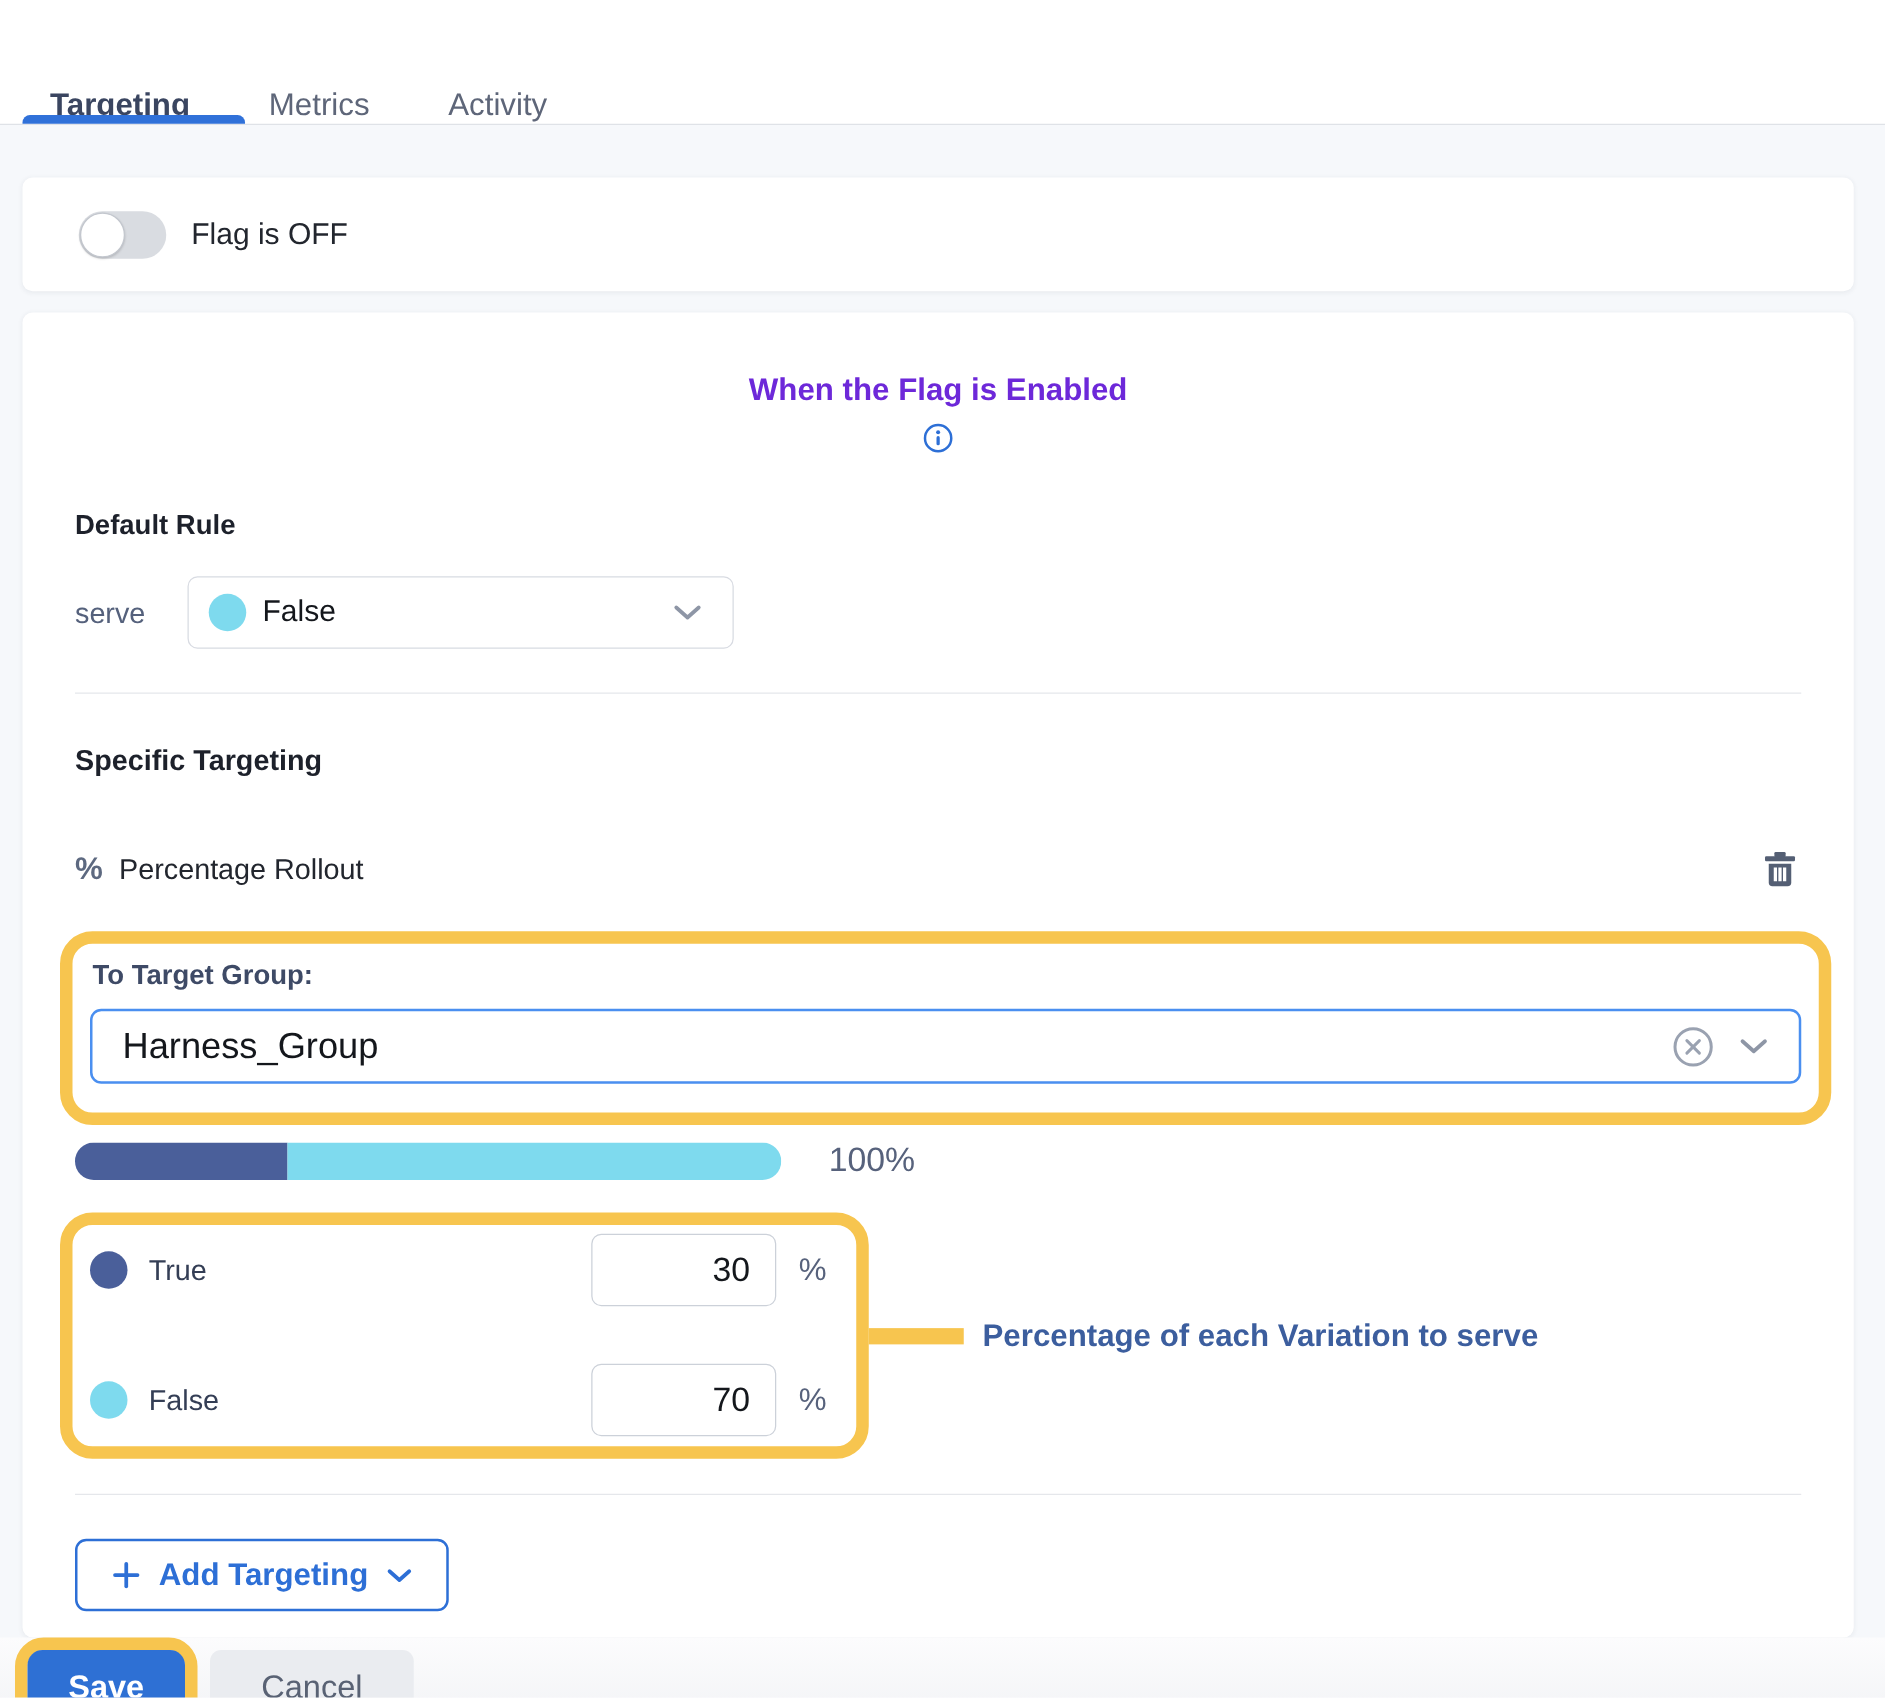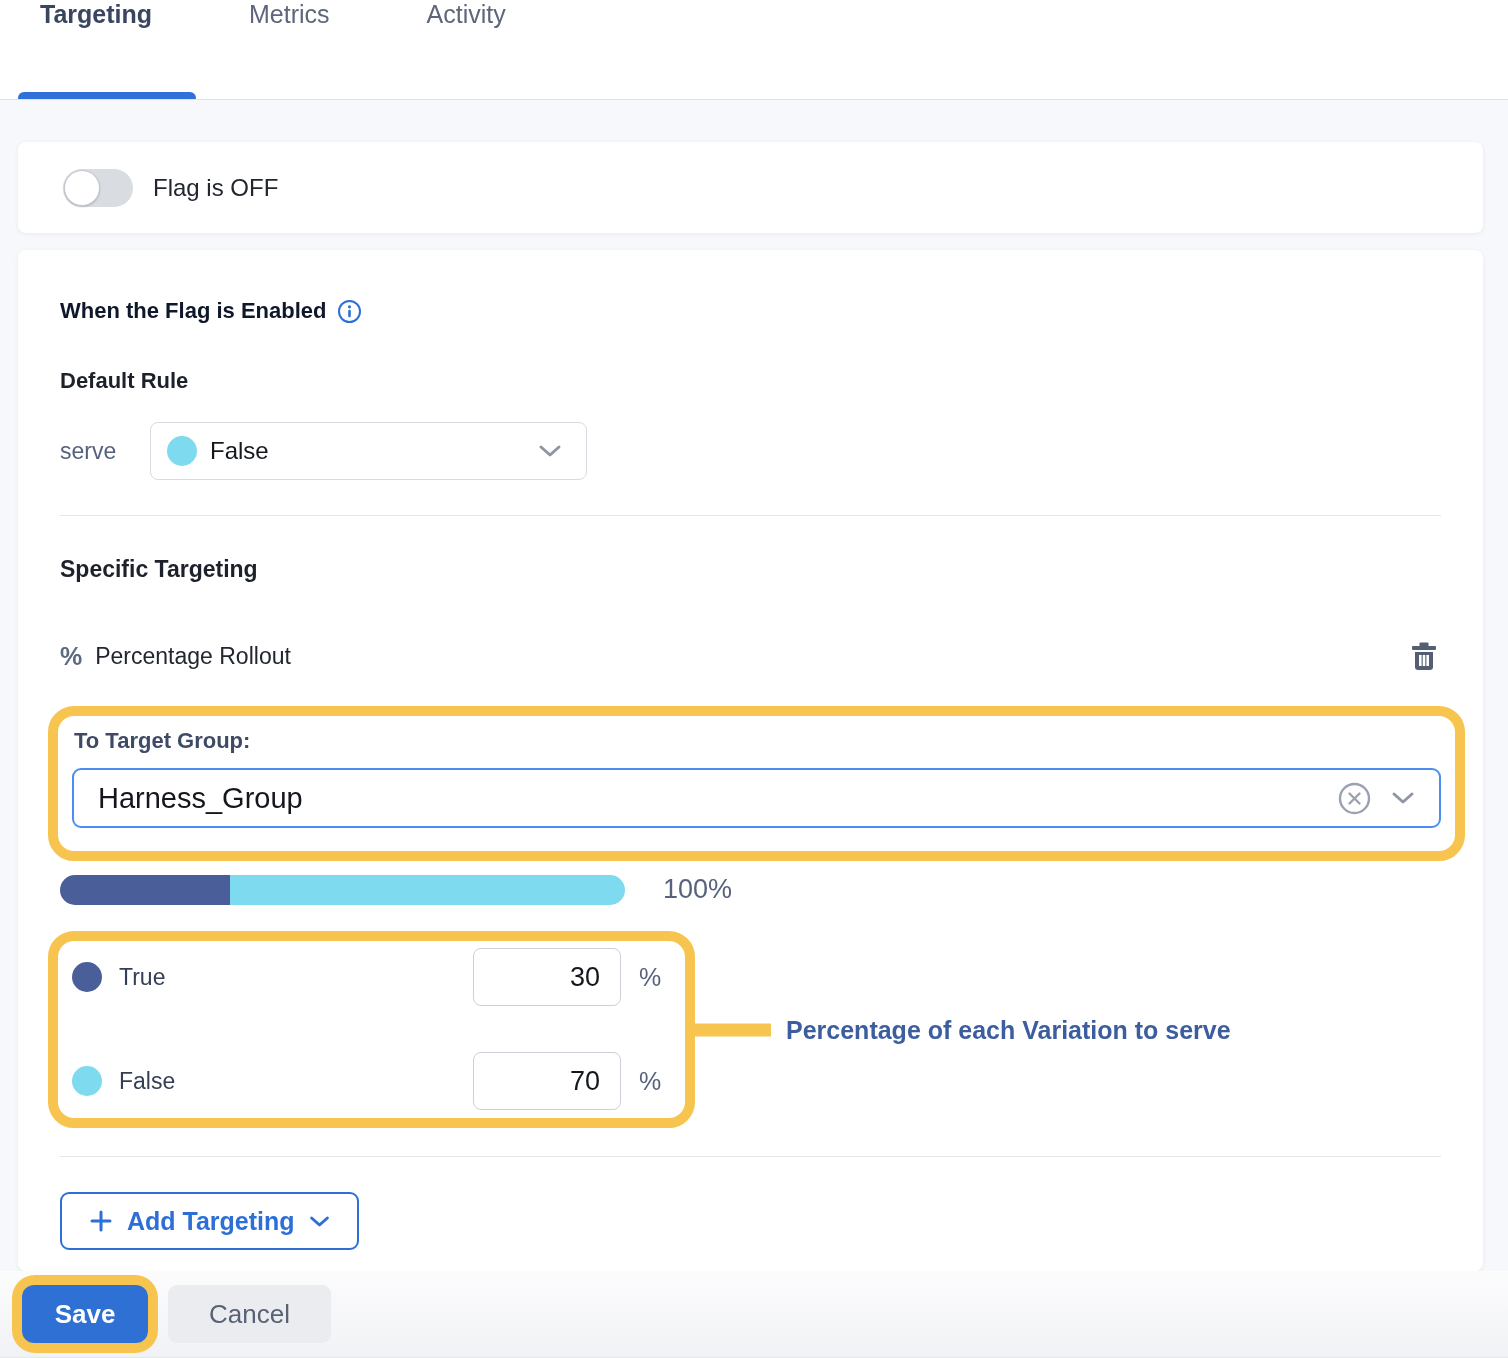--- a/index.html
+++ b/index.html
@@ -12,23 +12,23 @@
     flex-direction: column;
     overflow: hidden;
   }
 
   
   .tabbar {
     height: 100px;
     background: #ffffff;
     border-bottom: 1px solid #dfe2e7;
     display: flex;
-    align-items: flex-start;
+    align-items: flex-end;
     padding-left: 40px;
-    gap: 97px;
+    gap: 63px;
     position: relative;
     flex: none;
   }
   .tab {
     font-size: 25px;
     color: #5d novellas;
     color: #5e6679;
     cursor: pointer;
     background: none; border: none;
     font-family: inherit;
@@ -72,24 +72,24 @@
     background: #ffffff;
     border: 1px solid #c3c7ce;
     border-radius: 50%;
     box-shadow: 0 1px 2px rgba(0,0,0,.18);
   }
   .flag-label { margin-left: 20px; font-size: 24px; color: #22262e; }
 
   .card-main { padding: 48px 42px 21px 42px; }
 
   .section-title {
-    font-size: 22px;
+    font-size: 25px;
     font-weight: bold;
-    color: #0f172a;
-    display: flex; align-items: center; gap: 11px;
+    color: #6d28d9;
+    display: flex; align-items: center; gap: 11px; flex-direction: column;
   }
   .subheading { margin-top: 44px; font-size: 22px; color: #1d212b; }
 
   .serve-row { margin-top: 28px; display: flex; align-items: center; }
   .serve-label { font-size: 23px; color: #55617c; width: 90px; }
   .select-box {
     width: 437px; height: 58px;
     border: 1px solid #d8dbe2;
     border-radius: 8px;
     background: #fff;

